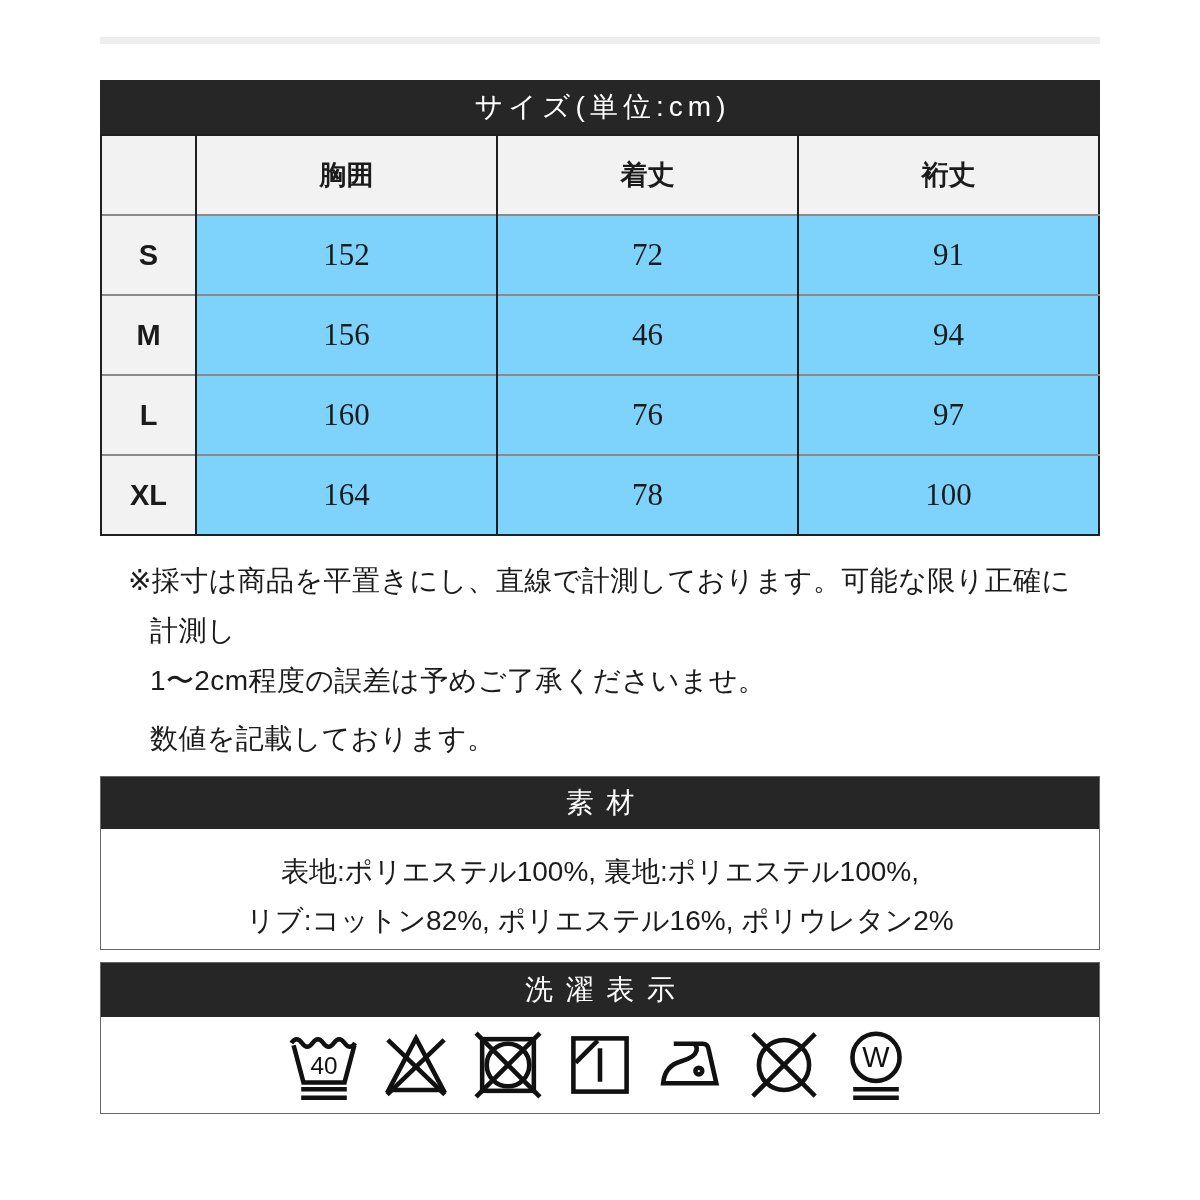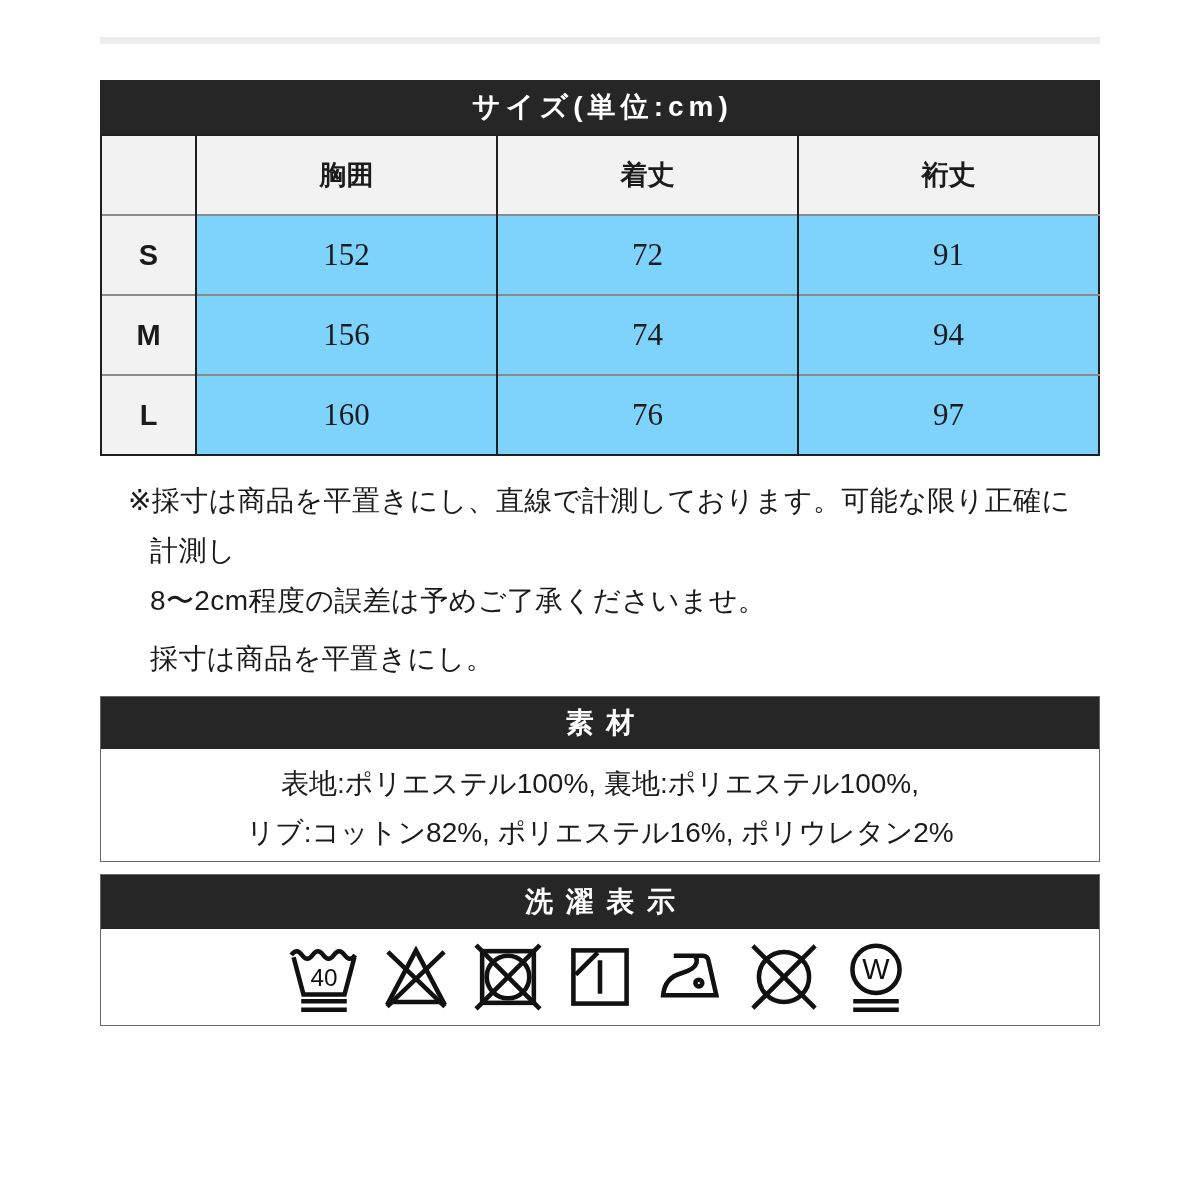--- a/index.html
+++ b/index.html
@@ -5,21 +5,21 @@
   html,body{margin:0;padding:0;}
   body{
     width:1200px;height:1200px;background:#ffffff;
     font-family:"Liberation Sans","DejaVu Sans",sans-serif;
     color:#1b1b1b;
   }
   .page{width:1000px;margin:0 auto;}
   .top-strip{height:7px;background:#ededed;margin-top:37px;}
 
   .black-bar{
-    background:#262626;color:#ffffff;font-weight:bold;
+    background:#262626;color:#ffffff;font-weight:normal;
     display:flex;align-items:center;justify-content:center;
   }
   .size-bar{height:54px;margin-top:36px;font-size:28px;letter-spacing:0.18em;padding-left:0.18em;}
 
   table.size-table{width:1000px;border-collapse:collapse;table-layout:fixed;border:2px solid #1f1f1f;}
   table.size-table col.c0{width:95px;}
   table.size-table td,table.size-table th{
     border-left:2px solid #1f1f1f;border-top:2px solid #8a8a8a;
     text-align:center;vertical-align:middle;padding:0;
   }
@@ -29,21 +29,21 @@
   table.size-table td.val{font-family:"Liberation Serif","DejaVu Serif",serif;font-size:31px;}
 
   .note{font-size:28px;line-height:50px;padding-left:50px;padding-right:20px;letter-spacing:0.4px;}
   .note-1{margin-top:20px;}
   .note-2{margin-top:8px;}
   .note .first{text-indent:-22px;}
 
   .boxed{border:1px solid #666;}
   .material-section{margin-top:12px;}
   .mat-bar{height:52px;font-size:28px;letter-spacing:0.45em;padding-left:0.45em;}
-  .mat-body{text-align:center;font-size:28px;line-height:49px;padding:10px 0 4px;}
+  .mat-body{text-align:center;font-size:28px;line-height:49px;padding:18px 0 4px;}
 
   .wash-section{margin-top:12px;}
   .wash-bar{height:54px;font-size:28px;letter-spacing:0.45em;padding-left:0.45em;}
   .icons-row{display:flex;align-items:center;justify-content:center;gap:16px;height:96px;background:#fff;}
   .icons-row svg{width:76px;height:82px;display:block;}
   .icons-row svg path,.icons-row svg line,.icons-row svg circle,.icons-row svg polygon{
     fill:none;stroke:#111;stroke-width:6;
   }
   .icons-row svg text{fill:#111;stroke:none;font-family:"Liberation Sans","DejaVu Sans",sans-serif;}
 </style>
@@ -72,38 +72,44 @@
     </tr>
     <tr>
       <td class="size-label">S</td>
       <td class="val">152</td>
       <td class="val">72</td>
       <td class="val">91</td>
     </tr>
     <tr>
       <td class="size-label">M</td>
       <td class="val">156</td>
-      <td class="val">74</td>
+      <td class="val">46</td>
       <td class="val">94</td>
     </tr>
     <tr>
       <td class="size-label">L</td>
       <td class="val">160</td>
       <td class="val">76</td>
       <td class="val">97</td>
     </tr>
+    <tr>
+      <td class="size-label">XL</td>
+      <td class="val">164</td>
+      <td class="val">78</td>
+      <td class="val">100</td>
+    </tr>
   </tbody>
     </table>
 
   <div class="note note-1">
     <div class="first">※採寸は商品を平置きにし、直線で計測しております。可能な限り正確に計測し</div>
-    <div>8〜2cm程度の誤差は予めご了承くださいませ。</div>
+    <div>1〜2cm程度の誤差は予めご了承くださいませ。</div>
   </div>
   <div class="note note-2">
-    <div>採寸は商品を平置きにし。</div>
+    <div>数値を記載しております。</div>
   </div>
 
   <div class="boxed material-section">
     <div class="black-bar mat-bar">素材</div>
     <div class="mat-body">
       <div>表地:ポリエステル100%, 裏地:ポリエステル100%,</div>
       <div>リブ:コットン82%, ポリエステル16%, ポリウレタン2%</div>
     </div>
   </div>
 

